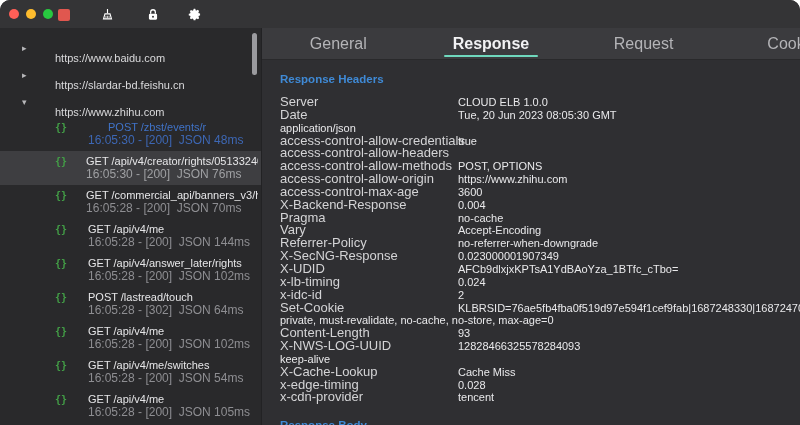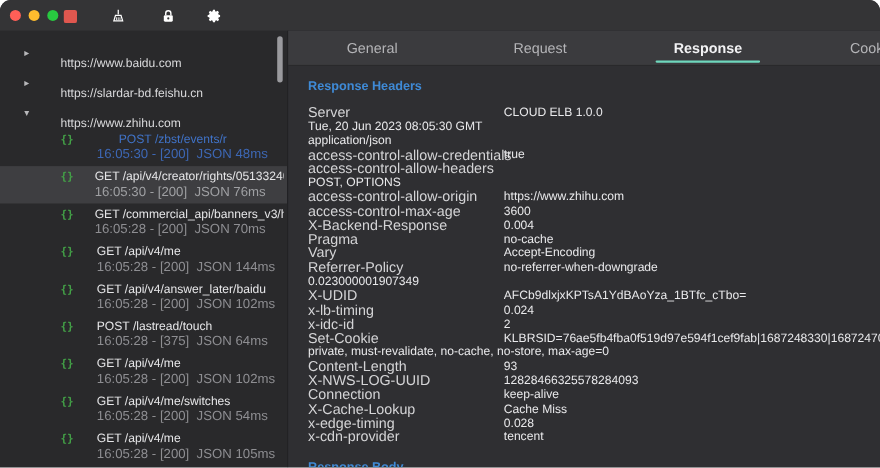--- a/index.html
+++ b/index.html
@@ -38,21 +38,21 @@
   .req-icon { width:14px; margin-right:19px; color:#43a047; font-family:"DejaVu Sans Mono", monospace; font-size:10px; font-weight:bold; line-height:13px; }
   .req-title { color:#e6e6e8; font-size:11px; line-height:13px; white-space:nowrap; overflow:hidden; max-width:172px; }
   .req-meta  { color:#8e8e92; font-size:12px; line-height:12px; white-space:pre; }
   .req-row.selected { background:#3e3e41; }
   .req-row.selected .req-meta { color:#9fa0a3; }
   .req-row.link .req-title { color:#4073c8;padding-left:20px; }
   .req-row.link .req-meta  { color:#3d67b4; }
   .sb-scroll { position:absolute; right:4px; top:5px; width:5px; height:42px; border-radius:3px; background:#9a9a9e; }
   
   .tabbar { height:32px; background:#3b3b3e; display:flex; border-bottom:1px solid #29292b; flex:none; }
-  .tab { flex:1; display:flex; align-items:center; justify-content:center; position:relative; color:#b4b4b7; font-size:13px; cursor:default; }
+  .tab { flex:1; display:flex; align-items:center; justify-content:center; position:relative; color:#b4b4b7; font-size:16px; cursor:default; }
   .tab.active { color:#f2f2f4; font-weight:bold; }
   .tab.active::after { content:""; position:absolute; left:19%; right:19%; bottom:2px; height:2px; background:#6fd8bd; border-radius:1px; }
   
   .content { flex:1; position:relative; padding:10px 18px 0 18px; overflow:hidden; }
   .section-head { display:flex; align-items:center; justify-content:space-between; height:18px; margin-bottom:8px; }
   .section-title { color:#3f8ad6; font-size:11.5px; font-weight:bold; }
   .hdr-row { display:flex; line-height:12.85px; }
   .hdr-key { width:178px; flex:none; color:#d4d4d6; font-size:13px; white-space:nowrap; }
   .hdr-val { flex:1; color:#e9e9eb; font-size:11px; white-space:nowrap; overflow:hidden; }
   .body-head { margin-top:12px; }
@@ -134,29 +134,29 @@
           <div class="req-row">
     <span class="req-icon">{}</span>
     <span>
       <div class="req-title">GET /api/v4/me</div>
       <div class="req-meta">16:05:28 - [200]  JSON 144ms</div>
     </span>
   </div>
           <div class="req-row">
     <span class="req-icon">{}</span>
     <span>
-      <div class="req-title">GET /api/v4/answer_later/baidu</div>
+      <div class="req-title">GET /api/v4/answer_later/rights</div>
       <div class="req-meta">16:05:28 - [200]  JSON 102ms</div>
     </span>
   </div>
           <div class="req-row">
     <span class="req-icon">{}</span>
     <span>
       <div class="req-title">POST /lastread/touch</div>
-      <div class="req-meta">16:05:28 - [375]  JSON 64ms</div>
+      <div class="req-meta">16:05:28 - [302]  JSON 64ms</div>
     </span>
   </div>
           <div class="req-row">
     <span class="req-icon">{}</span>
     <span>
       <div class="req-title">GET /api/v4/me</div>
       <div class="req-meta">16:05:28 - [200]  JSON 102ms</div>
     </span>
   </div>
           <div class="req-row">
@@ -177,49 +177,51 @@
     
     
   </div>
         </div>
       <div class="sb-scroll"></div>
     </div>
 
     <div class="detail">
       <div class="tabbar">
           <div class="tab">General</div>
+          <div class="tab active">Response</div>
           <div class="tab">Request</div>
-          <div class="tab active">Response</div>
           <div class="tab">Cookies</div>
         </div>
       <div class="content">
         <div class="section-head">
           <span class="section-title">Response Headers</span>
 
         </div>
         <div id="hdr-rows">
             <div class="hdr-row">
     <span class="hdr-key">Server</span>
     <span class="hdr-val">CLOUD ELB 1.0.0</span>
   </div>
             <div class="hdr-row">
+    <span class="hdr-key">Date</span>
     <span class="hdr-val">Tue, 20 Jun 2023 08:05:30 GMT</span>
   </div>
             <div class="hdr-row">
     <span class="hdr-val">application/json</span>
   </div>
             <div class="hdr-row">
     <span class="hdr-key">access-control-allow-credentials</span>
     <span class="hdr-val">true</span>
   </div>
             <div class="hdr-row">
     <span class="hdr-key">access-control-allow-headers</span>
     <span class="hdr-val"></span>
   </div>
             <div class="hdr-row">
+    <span class="hdr-key">access-control-allow-methods</span>
     <span class="hdr-val">POST, OPTIONS</span>
   </div>
             <div class="hdr-row">
     <span class="hdr-key">access-control-allow-origin</span>
     <span class="hdr-val">https://www.zhihu.com</span>
   </div>
             <div class="hdr-row">
     <span class="hdr-key">access-control-max-age</span>
     <span class="hdr-val">3600</span>
   </div>
@@ -233,20 +235,21 @@
   </div>
             <div class="hdr-row">
     <span class="hdr-key">Vary</span>
     <span class="hdr-val">Accept-Encoding</span>
   </div>
             <div class="hdr-row">
     <span class="hdr-key">Referrer-Policy</span>
     <span class="hdr-val">no-referrer-when-downgrade</span>
   </div>
             <div class="hdr-row">
+    <span class="hdr-key">X-SecNG-Response</span>
     <span class="hdr-val">0.023000001907349</span>
   </div>
             <div class="hdr-row">
     <span class="hdr-key">X-UDID</span>
     <span class="hdr-val">AFCb9dlxjxKPTsA1YdBAoYza_1BTfc_cTbo=</span>
   </div>
             <div class="hdr-row">
     <span class="hdr-key">x-lb-timing</span>
     <span class="hdr-val">0.024</span>
   </div>
@@ -263,21 +266,20 @@
   </div>
             <div class="hdr-row">
     <span class="hdr-key">Content-Length</span>
     <span class="hdr-val">93</span>
   </div>
             <div class="hdr-row">
     <span class="hdr-key">X-NWS-LOG-UUID</span>
     <span class="hdr-val">12828466325578284093</span>
   </div>
             <div class="hdr-row">
-    <span class="hdr-key">Connection</span>
     <span class="hdr-val">keep-alive</span>
   </div>
             <div class="hdr-row">
     <span class="hdr-key">X-Cache-Lookup</span>
     <span class="hdr-val">Cache Miss</span>
   </div>
             <div class="hdr-row">
     <span class="hdr-key">x-edge-timing</span>
     <span class="hdr-val">0.028</span>
   </div>

